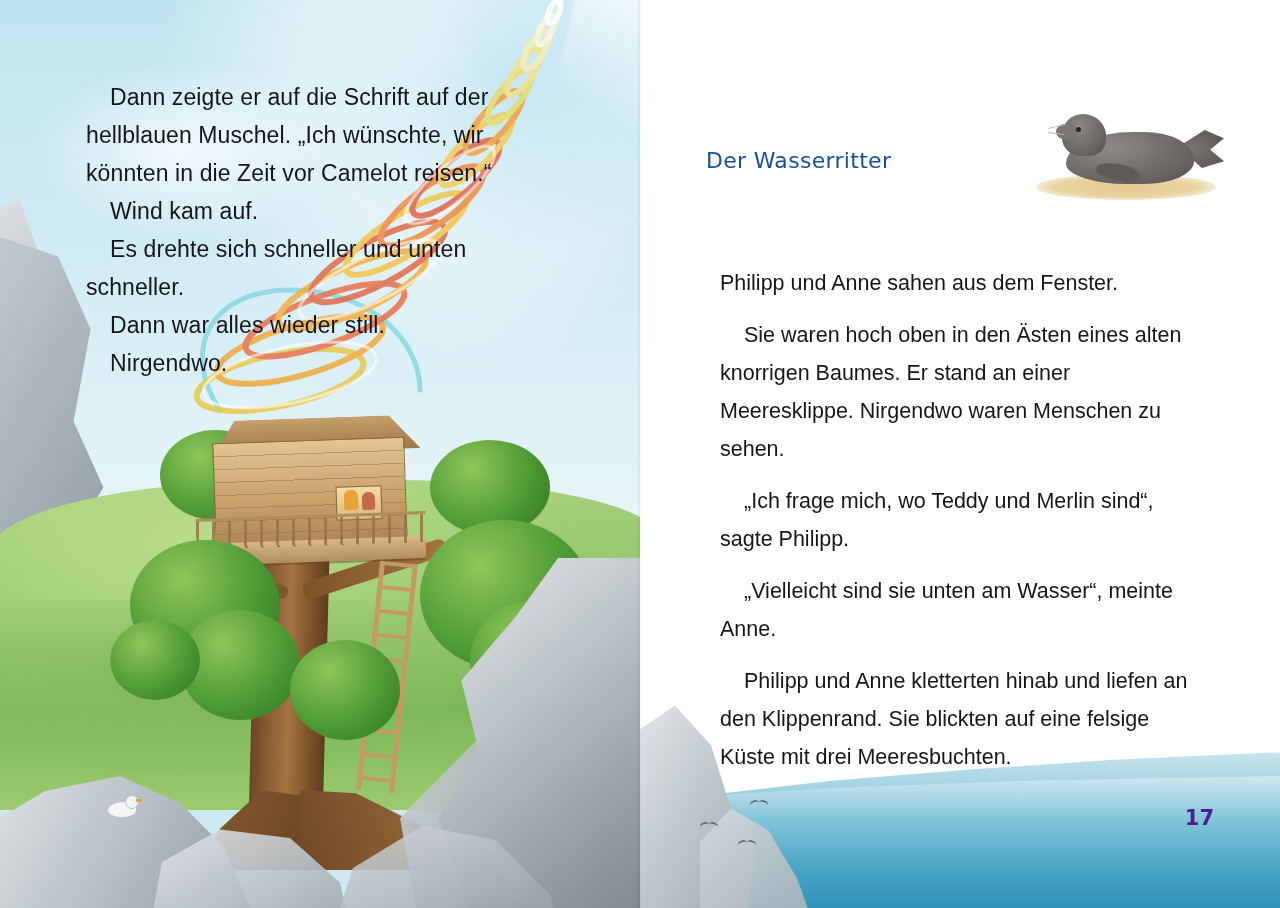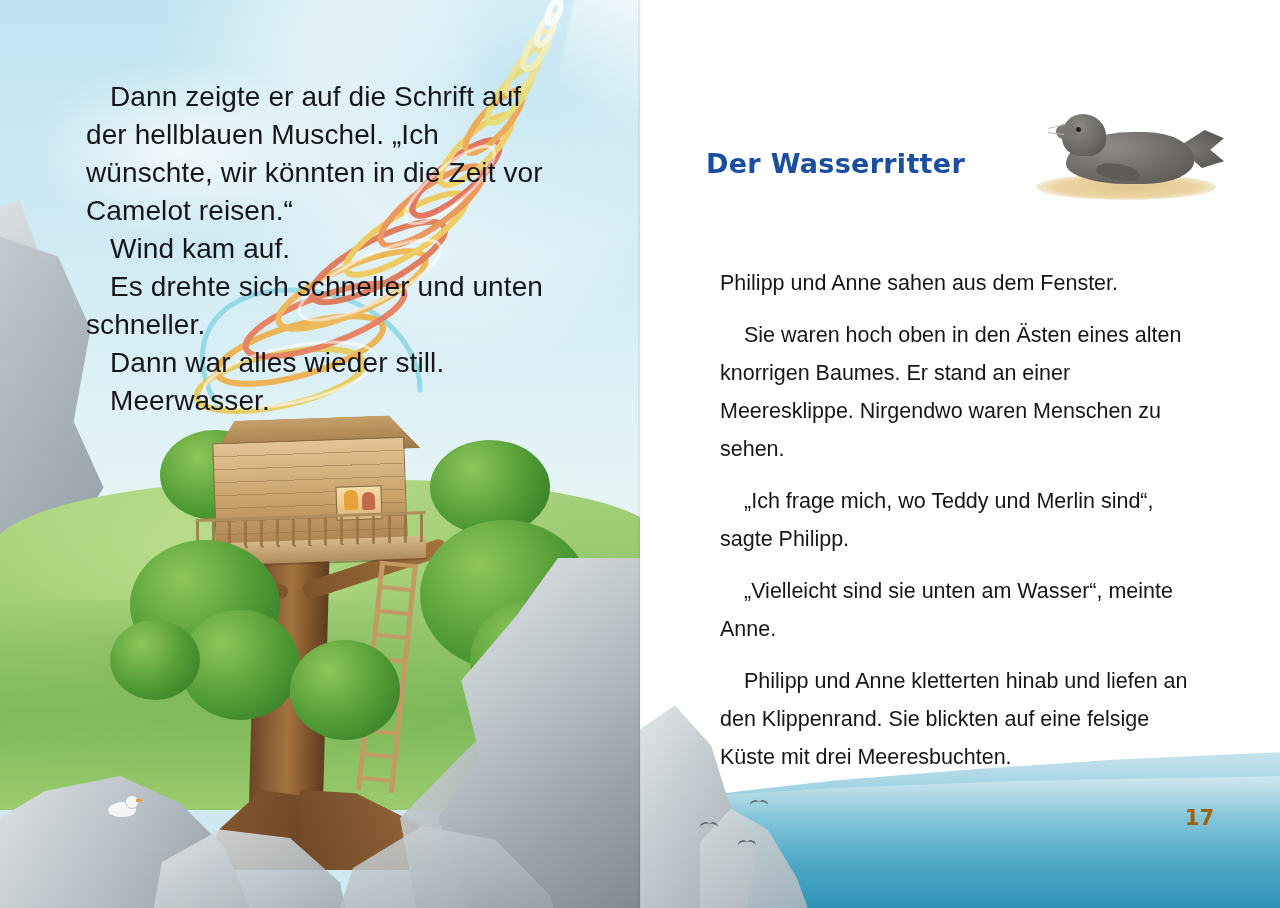--- a/index.html
+++ b/index.html
@@ -311,21 +311,21 @@
   .seagull-ground .beak {
     position: absolute; left: 31px; top: 4px;
     width: 6px; height: 3px; background: #e0a23c;
   }
 
   
   .text-left {
     position: absolute;
     left: 86px; top: 78px;
     width: 470px;
-    font-size: 28px;
+    font-size: 23px;
     line-height: 38px;
     color: #15161a;
     letter-spacing: .1px;
   }
   .text-left p { margin: 0; }
   .indent { text-indent: 24px; }
 
   
   .page-right {
     position: relative;
@@ -366,22 +366,22 @@
 
   .right-inner {
     position: absolute;
     left: 0; top: 0;
     width: 640px; height: 908px;
   }
   .chapter-title {
     position: absolute;
     left: 66px; top: 148px;
     font-family: "DejaVu Sans", sans-serif;
-    font-size: 27px;
-    font-weight: 700;
+    font-size: 22px;
+    font-weight: 400;
     color: #1a4fa0;
     letter-spacing: .3px;
   }
 
   
   .seal-wrap {
     position: absolute;
     left: 378px; top: 100px;
     width: 220px; height: 110px;
   }
@@ -460,21 +460,21 @@
     color: #15161a;
   }
   .text-right p { margin: 14px; }
 
   .page-number {
     position: absolute;
     right: 66px; top: 806px;
     font-family: "DejaVu Sans", sans-serif;
     font-size: 21px;
     font-weight: 700;
-    color: #a16207;
+    color: #4c1d95;
   }
 
   .gutter {
     position: absolute;
     left: 638px; top: 0;
     width: 4px; height: 908px;
     background: linear-gradient(90deg, rgba(0,0,0,0.06), rgba(0,0,0,0));
   }
 </style>
 </head>
@@ -561,21 +561,21 @@
       <div class="body"></div>
       <div class="head"></div>
       <div class="beak"></div>
     </div>
 
     <div class="text-left">
       <p class="indent">Dann zeigte er auf die Schrift auf der hellblauen Muschel. „Ich wünschte, wir könnten in die Zeit vor Camelot reisen.“</p>
       <p class="indent">Wind kam auf.</p>
       <p class="indent">Es drehte sich schneller und unten schneller.</p>
       <p class="indent">Dann war alles wieder still.</p>
-      <p class="indent">Meerwasser.</p>
+      <p class="indent">Nirgendwo.</p>
     </div>
   </div>
 
   <div class="page-right">
 
     <div class="sea"></div>
     <div class="sea-light"></div>
     <div class="right-cliff"></div>
     <div class="right-cliff-2"></div>
 

